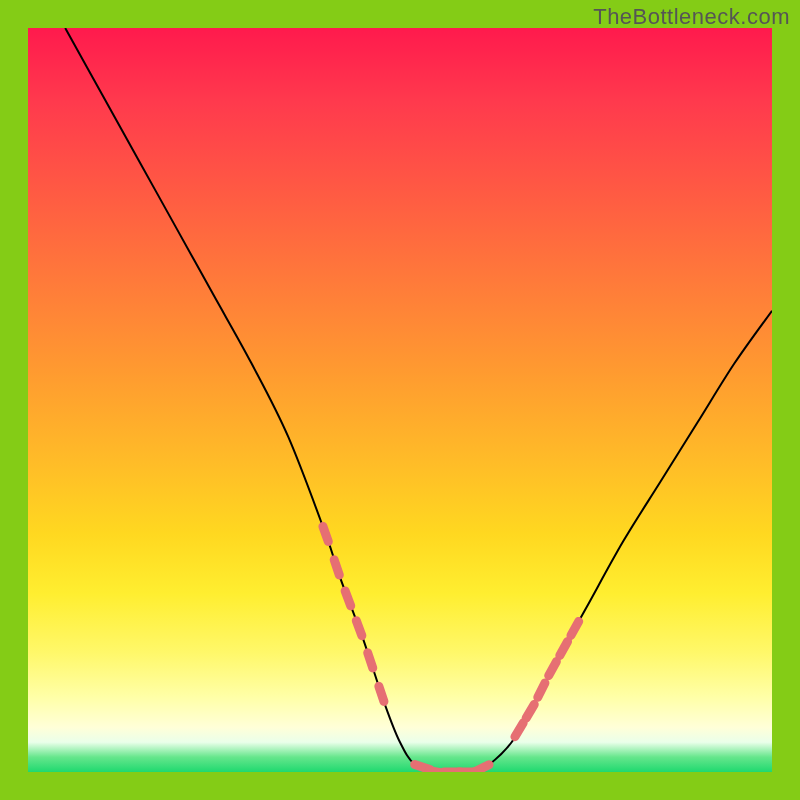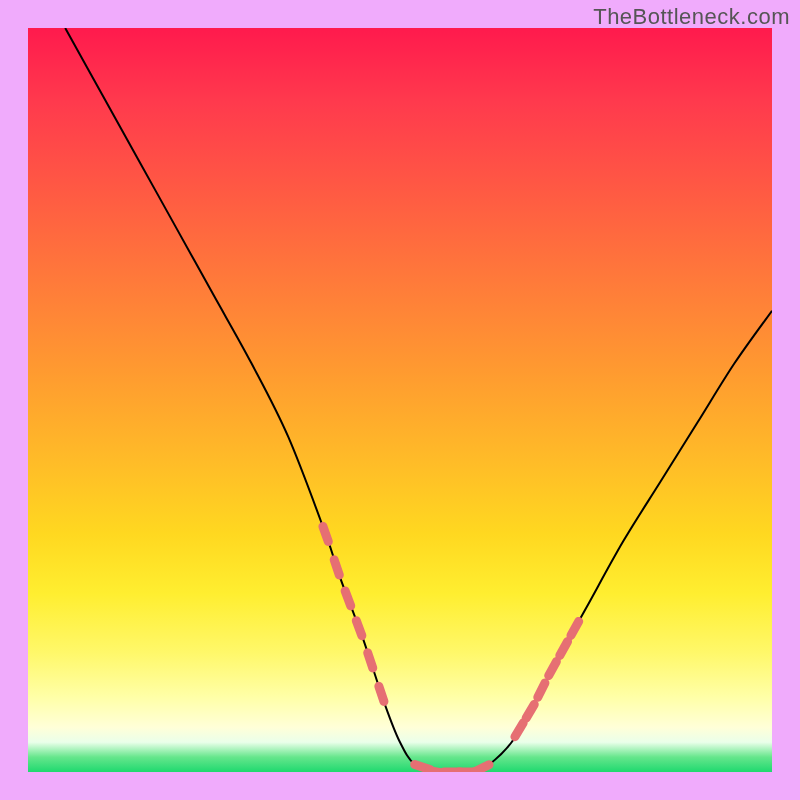--- a/index.html
+++ b/index.html
@@ -8,21 +8,21 @@
     width: 800px;
     height: 800px;
     overflow: hidden;
     background: #000;
     font-family: Arial, Helvetica, sans-serif;
   }
   .frame {
     position: relative;
     width: 800px;
     height: 800px;
-    background: #f0abfc;
+    background: #84cc16;
   }
   .watermark {
     position: absolute;
     top: 4px;
     right: 10px;
     color: #555;
     letter-spacing: 0.5px;
     font-size: 22px;
     font-weight: 400;
     z-index: 10;

